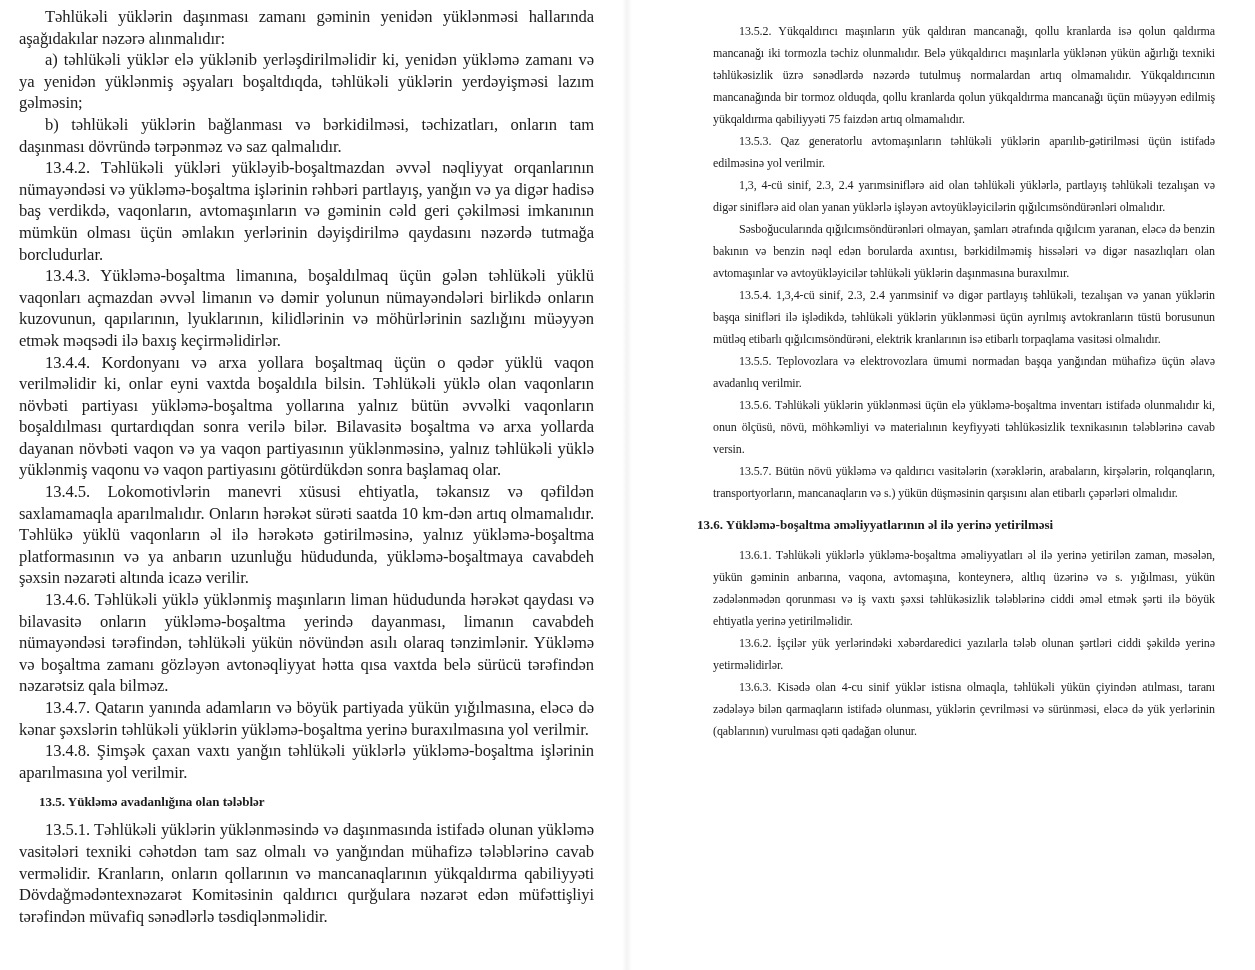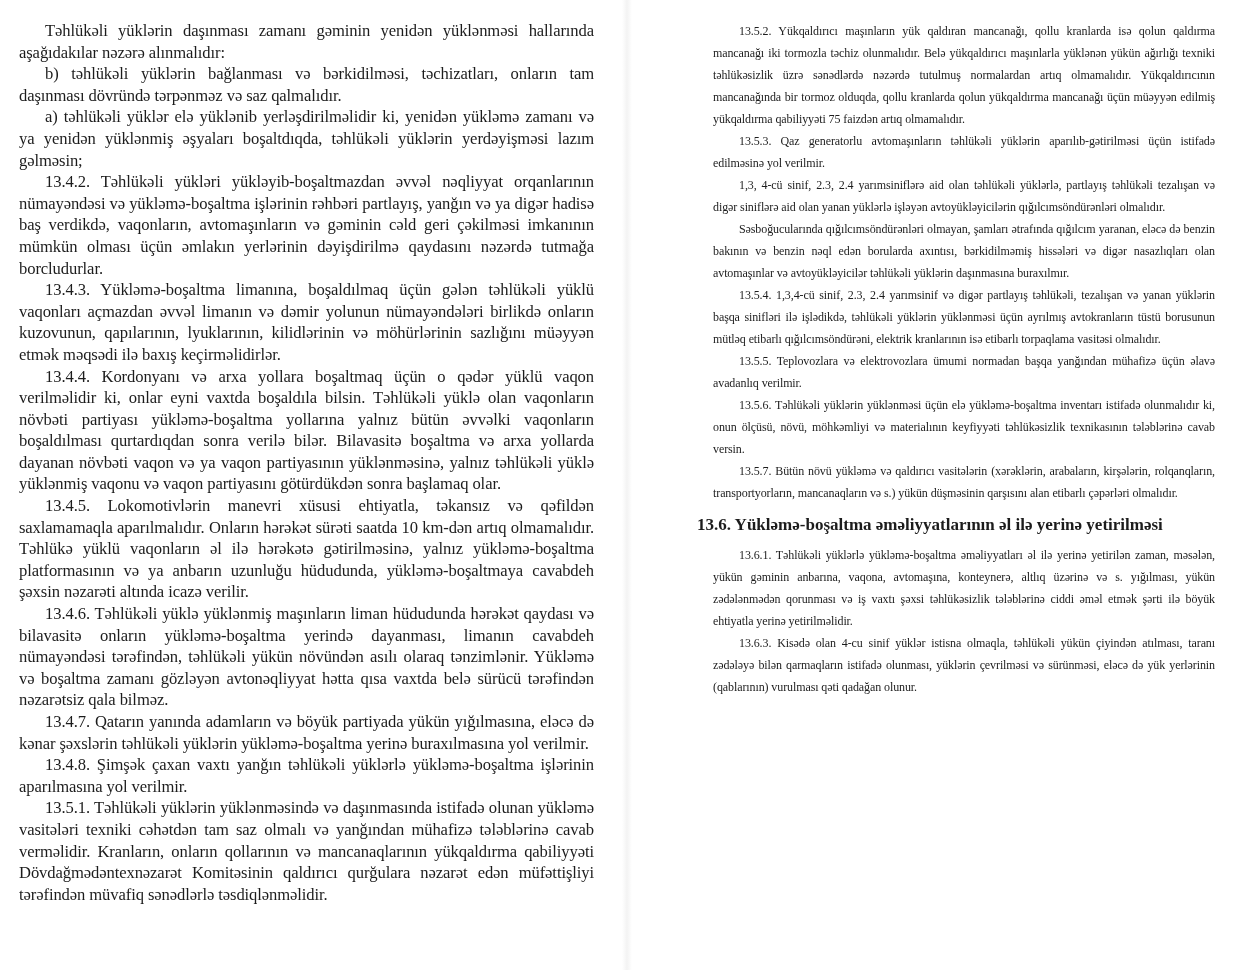--- a/index.html
+++ b/index.html
@@ -4,60 +4,62 @@
 <style>
   html, body { margin: 0; padding: 0; background: #ffffff; }
   body {
     width: 1255px; height: 970px; overflow: hidden; position: relative;
     font-family: "Liberation Serif", "DejaVu Serif", serif;
     color: #1c1c1c;
   }
   .page {
     position: absolute; top: 0; height: 970px; box-sizing: border-box;
   }
-  .page-left { left: 0; width: 622px; padding: 20px 28px 0 19px; }
+  .page-left { left: 0; width: 622px; padding: 6px 28px 0 19px; }
   .page-right { left: 632px; width: 623px; padding: 20px 40px 0 45px; }
   .gutter {
     position: absolute; left: 622px; top: 0; width: 10px; height: 970px;
     background: linear-gradient(to right, #ffffff, #f3f3f3, #ffffff);
   }
   p.para {
     margin: 0; font-size: 16.6px; line-height: 21.6px;
     text-align: justify; text-indent: 26px; letter-spacing: -0.1px;
     hyphens: manual;
   }
   .page-right p.para { font-size: 12px; line-height: 22px; margin-left: 36px; }
   h3.section {
-    margin: 8px 0 6px 0; font-size: 17px; line-height: 22px;
+    margin: 8px 0 6px 0; font-size: 13px; line-height: 22px;
     font-weight: bold; text-indent: 20px;
   }
   .page-right h3.section { margin: 10px 0 8px 0; }
 </style>
 </head>
 <body>
 
 <div class="page page-left" id="left-page">
     <p class="para">Təhlükəli yüklərin daşınması zamanı gəminin yenidən yüklənməsi hallarında aşağıdakılar nəzərə alınmalıdır:</p>
+    <p class="para">a) təhlükəli yüklər elə yüklənib yerləşdirilməlidir ki, yenidən yükləmə zamanı və ya yenidən yüklənmiş əşyaları boşaltdıqda, təhlükəli yüklərin yerdəyişməsi lazım gəlməsin;</p>
     <p class="para">b) təhlükəli yüklərin bağlanması və bərkidilməsi, təchizatları, onların tam daşınması dövründə tərpənməz və saz qalmalıdır.</p>
-    <p class="para">a) təhlükəli yüklər elə yüklənib yerləşdirilməlidir ki, yenidən yükləmə zamanı və ya yenidən yüklənmiş əşyaları boşaltdıqda, təhlükəli yüklərin yerdəyişməsi lazım gəlməsin;</p>
     <p class="para">13.4.2. Təhlükəli yükləri yükləyib-boşaltmazdan əvvəl nəqliyyat orqanlarının nümayəndəsi və yükləmə-boşaltma işlərinin rəhbəri partlayış, yanğın və ya digər hadisə baş verdikdə, vaqonların, avtomaşınların və gəminin cəld geri çəkilməsi imkanının mümkün olması üçün əmlakın yerlərinin dəyişdirilmə qaydasını nəzərdə tutmağa borcludurlar.</p>
     <p class="para">13.4.3. Yükləmə-boşaltma limanına, boşaldılmaq üçün gələn təhlükəli yüklü vaqonları açmazdan əvvəl limanın və dəmir yolunun nümayəndələri birlikdə onların kuzovunun, qapılarının, lyuklarının, kilidlərinin və möhürlərinin sazlığını müəyyən etmək məqsədi ilə baxış keçirməlidirlər.</p>
     <p class="para">13.4.4. Kordonyanı və arxa yollara boşaltmaq üçün o qədər yüklü vaqon verilməlidir ki, onlar eyni vaxtda boşaldıla bilsin. Təhlükəli yüklə olan vaqonların növbəti partiyası yükləmə-boşaltma yollarına yalnız bütün əvvəlki vaqonların boşaldılması qurtardıqdan sonra verilə bilər. Bilavasitə boşaltma və arxa yollarda dayanan növbəti vaqon və ya vaqon partiyasının yüklənməsinə, yalnız təhlükəli yüklə yüklənmiş vaqonu və vaqon partiyasını götürdükdən sonra başlamaq olar.</p>
     <p class="para">13.4.5. Lokomotivlərin manevri xüsusi ehtiyatla, təkansız və qəfildən saxlamamaqla aparılmalıdır. Onların hərəkət sürəti saatda 10 km-dən artıq olmamalıdır. Təhlükə yüklü vaqonların əl ilə hərəkətə gətirilməsinə, yalnız yükləmə-boşaltma platformasının və ya anbarın uzunluğu hüdudunda, yükləmə-boşaltmaya cavabdeh şəxsin nəzarəti altında icazə verilir.</p>
     <p class="para">13.4.6. Təhlükəli yüklə yüklənmiş maşınların liman hüdudunda hərəkət qaydası və bilavasitə onların yükləmə-boşaltma yerində dayanması, limanın cavabdeh nümayəndəsi tərəfindən, təhlükəli yükün növündən asılı olaraq tənzimlənir. Yükləmə və boşaltma zamanı gözləyən avtonəqliyyat hətta qısa vaxtda belə sürücü tərəfindən nəzarətsiz qala bilməz.</p>
     <p class="para">13.4.7. Qatarın yanında adamların və böyük partiyada yükün yığılmasına, eləcə də kənar şəxslərin təhlükəli yüklərin yükləmə-boşaltma yerinə buraxılmasına yol verilmir.</p>
     <p class="para">13.4.8. Şimşək çaxan vaxtı yanğın təhlükəli yüklərlə yükləmə-boşaltma işlərinin aparılmasına yol verilmir.</p>
+    <h3 class="section">13.5. Yükləmə avadanlığına olan tələblər</h3>
     <p class="para">13.5.1. Təhlükəli yüklərin yüklənməsində və daşınmasında istifadə olunan yükləmə vasitələri texniki cəhətdən tam saz olmalı və yanğından mühafizə tələblərinə cavab verməlidir. Kranların, onların qollarının və mancanaqlarının yükqaldırma qabiliyyəti Dövdağmədəntexnəzarət Komitəsinin qaldırıcı qurğulara nəzarət edən müfəttişliyi tərəfindən müvafiq sənədlərlə təsdiqlənməlidir.</p>
   </div>
 <div class="gutter"></div>
 <div class="page page-right" id="right-page">
     <p class="para">13.5.2. Yükqaldırıcı maşınların yük qaldıran mancanağı, qollu kranlarda isə qolun qaldırma mancanağı iki tormozla təchiz olunmalıdır. Belə yükqaldırıcı maşınlarla yüklənən yükün ağırlığı texniki təhlükəsizlik üzrə sənədlərdə nəzərdə tutulmuş normalardan artıq olmamalıdır. Yükqaldırıcının mancanağında bir tormoz olduqda, qollu kranlarda qolun yükqaldırma mancanağı üçün müəyyən edilmiş yükqaldırma qabiliyyəti 75 faizdən artıq olmamalıdır.</p>
     <p class="para">13.5.3. Qaz generatorlu avtomaşınların təhlükəli yüklərin aparılıb-gətirilməsi üçün istifadə edilməsinə yol verilmir.</p>
     <p class="para">1,3, 4-cü sinif, 2.3, 2.4 yarımsiniflərə aid olan təhlükəli yüklərlə, partlayış təhlükəli tezalışan və digər siniflərə aid olan yanan yüklərlə işləyən avtoyükləyicilərin qığılcımsöndürənləri olmalıdır.</p>
     <p class="para">Səsboğucularında qığılcımsöndürənləri olmayan, şamları ətrafında qığılcım yaranan, eləcə də benzin bakının və benzin nəql edən borularda axıntısı, bərkidilməmiş hissələri və digər nasazlıqları olan avtomaşınlar və avtoyükləyicilər təhlükəli yüklərin daşınmasına buraxılmır.</p>
     <p class="para">13.5.4. 1,3,4-cü sinif, 2.3, 2.4 yarımsinif və digər partlayış təhlükəli, tezalışan və yanan yüklərin başqa sinifləri ilə işlədikdə, təhlükəli yüklərin yüklənməsi üçün ayrılmış avtokranların tüstü borusunun mütləq etibarlı qığılcımsöndürəni, elektrik kranlarının isə etibarlı torpaqlama vasitəsi olmalıdır.</p>
     <p class="para">13.5.5. Teplovozlara və elektrovozlara ümumi normadan başqa yanğından mühafizə üçün əlavə avadanlıq verilmir.</p>
     <p class="para">13.5.6. Təhlükəli yüklərin yüklənməsi üçün elə yükləmə-boşaltma inventarı istifadə olunmalıdır ki, onun ölçüsü, növü, möhkəmliyi və materialının keyfiyyəti təhlükəsizlik texnikasının tələblərinə cavab versin.</p>
     <p class="para">13.5.7. Bütün növü yükləmə və qaldırıcı vasitələrin (xərəklərin, arabaların, kirşələrin, rolqanqların, transportyorların, mancanaqların və s.) yükün düşməsinin qarşısını alan etibarlı çəpərləri olmalıdır.</p>
     <h3 class="section">13.6. Yükləmə-boşaltma əməliyyatlarının əl ilə yerinə yetirilməsi</h3>
     <p class="para">13.6.1. Təhlükəli yüklərlə yükləmə-boşaltma əməliyyatları əl ilə yerinə yetirilən zaman, məsələn, yükün gəminin anbarına, vaqona, avtomaşına, konteynerə, altlıq üzərinə və s. yığılması, yükün zədələnmədən qorunması və iş vaxtı şəxsi təhlükəsizlik tələblərinə ciddi əməl etmək şərti ilə böyük ehtiyatla yerinə yetirilməlidir.</p>
+    <p class="para">13.6.2. İşçilər yük yerlərindəki xəbərdaredici yazılarla tələb olunan şərtləri ciddi şəkildə yerinə yetirməlidirlər.</p>
     <p class="para">13.6.3. Kisədə olan 4-cu sinif yüklər istisna olmaqla, təhlükəli yükün çiyindən atılması, taranı zədələyə bilən qarmaqların istifadə olunması, yüklərin çevrilməsi və sürünməsi, eləcə də yük yerlərinin (qablarının) vurulması qəti qadağan olunur.</p>
   </div>
 
 </body></html>

